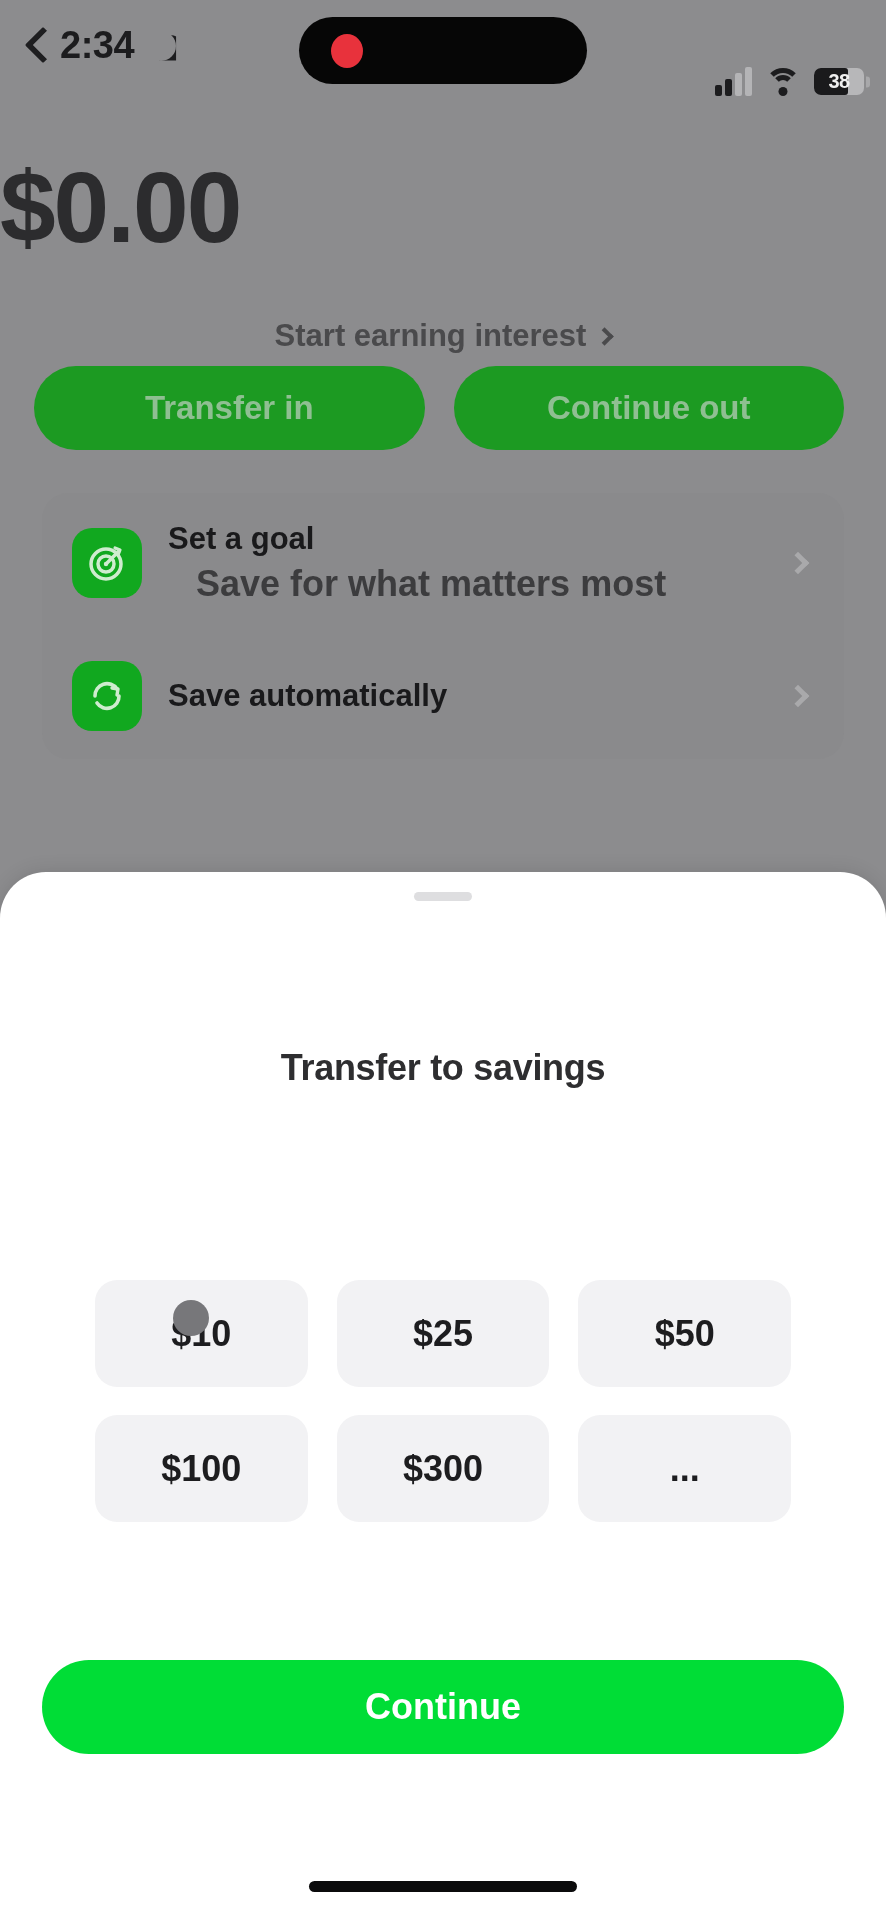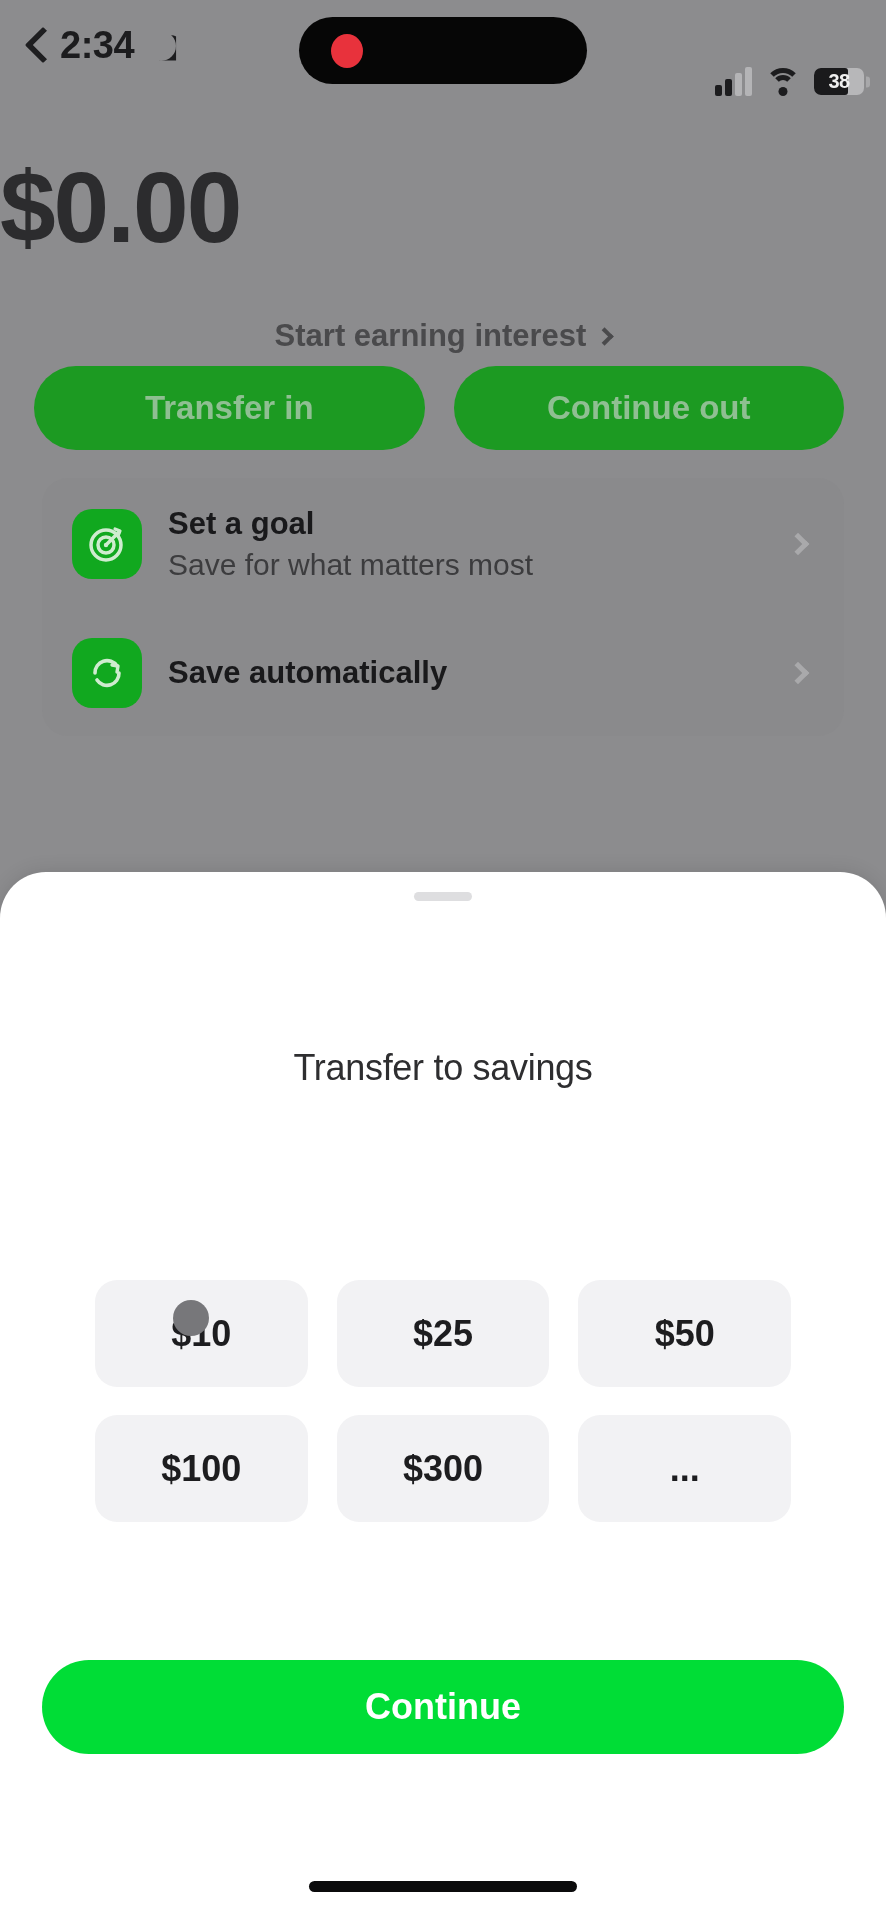--- a/index.html
+++ b/index.html
@@ -133,36 +133,36 @@
   .transfer-btn {
     flex: 1; height: 84px; border-radius: 42px;
     background: #1c9a22;
     display: flex; align-items: center; justify-content: center;
     font-size: 33px; font-weight: 700; color: #8fbf92;
     border: none;
   }
 
   
   #card-list {
-    position: absolute; left: 42px; right: 42px; top: 478px;
+    position: absolute; left: 42px; right: 42px; top: 493px;
     background: #8a8a8c; border-radius: 26px;
     overflow: hidden;
   }
   .list-row {
     display: flex; align-items: center; gap: 26px;
     padding: 28px 28px 28px 30px;
   }
   .row-icon {
     width: 70px; height: 70px; border-radius: 20px; background: #11a81f;
     display: flex; align-items: center; justify-content: center;
     flex: 0 0 auto;
   }
   .row-text { flex: 1; }
   .row-title { font-size: 31px; font-weight: 700; color: #19191b; }
-  .row-sub { font-size: 30px; font-weight: 400; color: #3c3c3e; margin-top: 6px; }
+  .row-sub { font-size: 36px; font-weight: 700; color: #3c3c3e; margin-top: 6px; margin-left: 28px; }
   .chev-right {
     width: 16px; height: 16px;
     border-top: 5px solid #a9a9ab; border-right: 5px solid #a9a9ab;
     transform: rotate(45deg);
     flex: 0 0 auto; margin-right: 10px;
   }
 
   
   #sheet {
     position: absolute; left: 0; right: 0; bottom: 0; top: 872px;
@@ -170,21 +170,21 @@
     border-radius: 46px 46px 0 0;
     box-shadow: 0 -2px 18px rgba(0,0,0,0.10);
   }
   #grabber {
     position: absolute; top: 20px; left: 50%; transform: translateX(-50%);
     width: 58px; height: 9px; border-radius: 5px; background: #dedee0;
   }
   #sheet-title {
     position: absolute; top: 175px; left: 0; right: 0;
     text-align: center;
-    font-size: 36px; font-weight: 400; color: #2e2e30;
+    font-size: 36px; font-weight: 700; color: #2e2e30;
     letter-spacing: -0.3px;
   }
   #chip-grid {
     position: absolute; top: 408px; left: 95px; right: 95px;
     display: grid;
     grid-template-columns: repeat(3, 1fr);
     grid-gap: 28px 29px;
   }
   .chip {
     height: 107px; border-radius: 22px; background: #f2f2f4;

